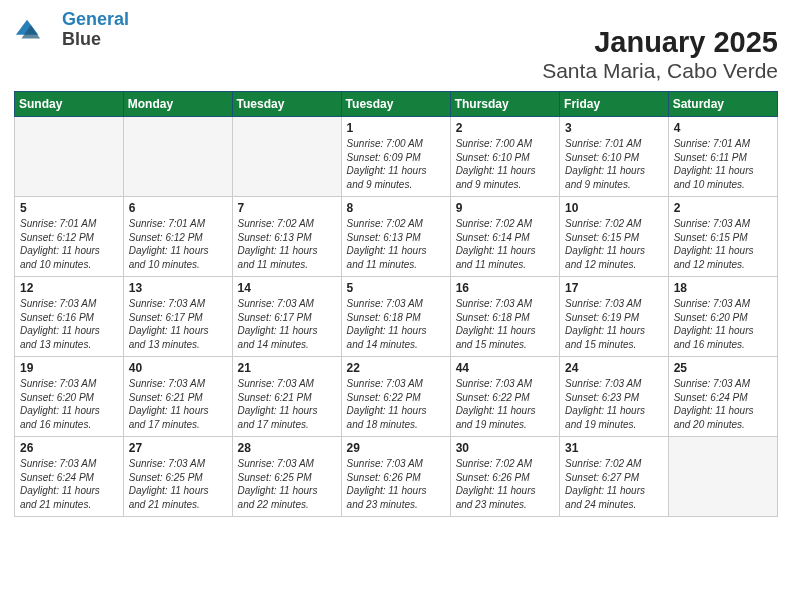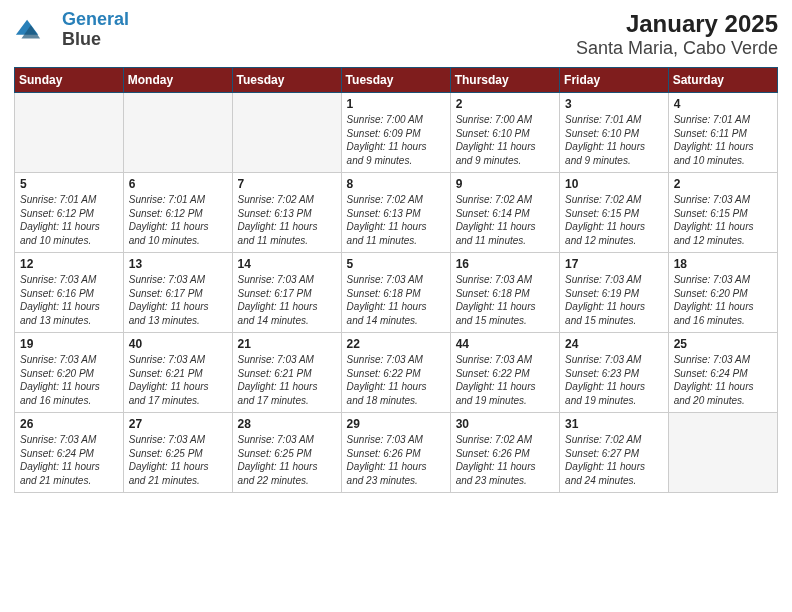--- a/index.html
+++ b/index.html
@@ -36,35 +36,36 @@
       color: #2980b9;
     }
     .logo-icon {
       width: 28px;
       height: 28px;
     }
     .title-block {
       text-align: right;
     }
     .main-title {
-      font-size: 24px;
+      font-size: 29px;
       font-weight: bold;
       color: #222;
+      margin-top: 16px;
     }
     .sub-title {
-      font-size: 18px;
+      font-size: 21px;
       color: #444;
     }
     .calendar {
       width: 100%;
       border-collapse: collapse;
       border: 1px solid #ccc;
     }
     .calendar th {
-      background-color: #7f1d1d;
+      background-color: #15803d;
       color: #fff;
       font-size: 12px;
       font-weight: bold;
       padding: 5px 4px;
       text-align: left;
       border: 1px solid #1a5276;
     }
     .calendar td {
       vertical-align: top;
       border: 1px solid #ccc;

